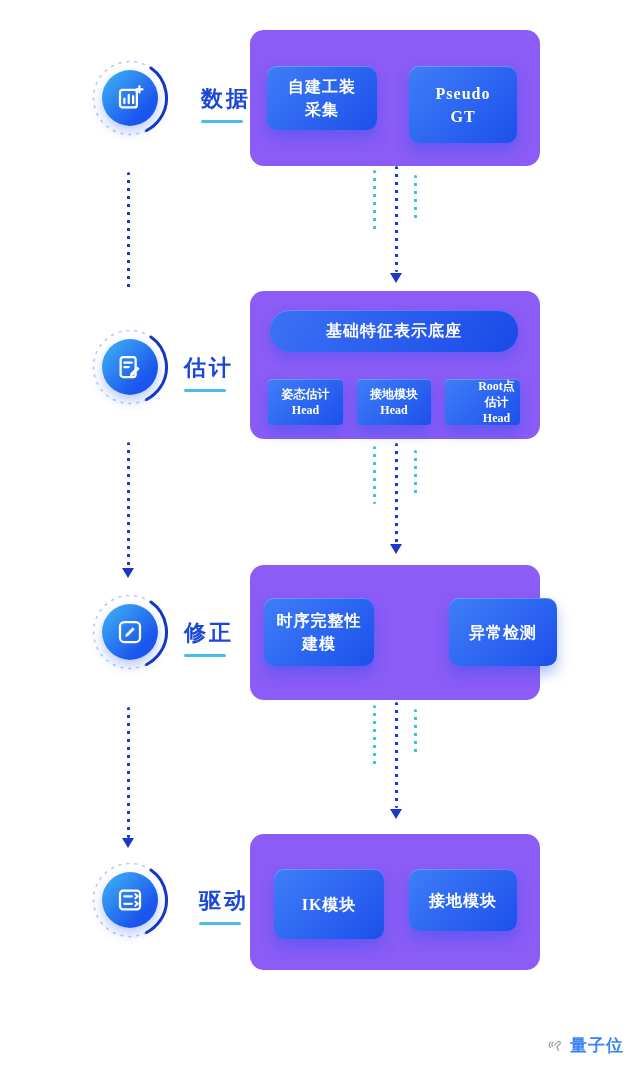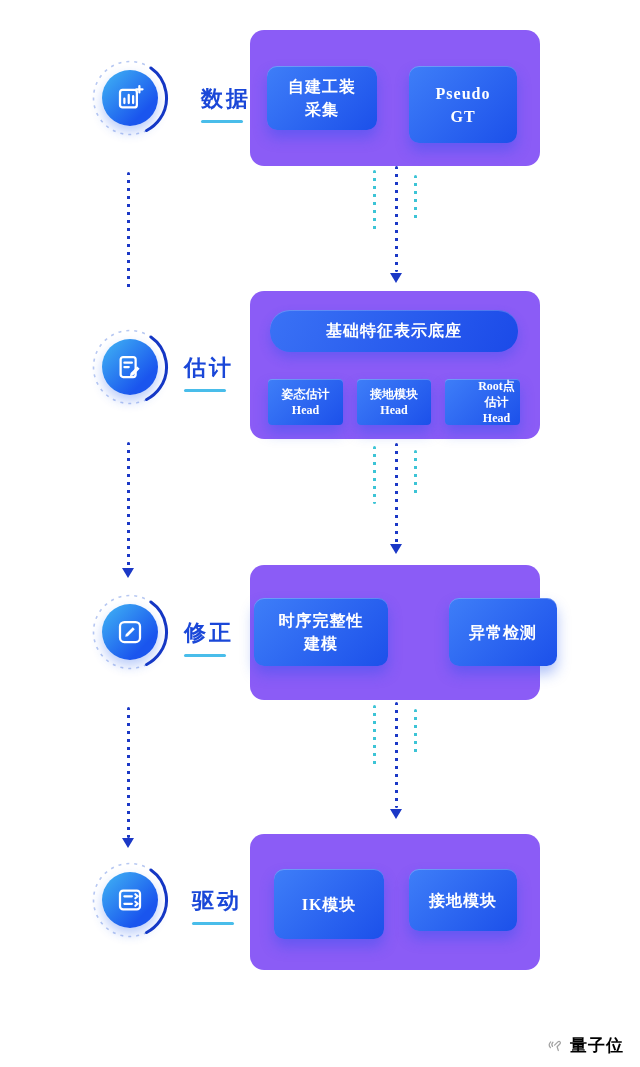--- a/index.html
+++ b/index.html
@@ -40,21 +40,21 @@
   .dotline { position:absolute; width:3px; border-radius:2px; }
   .dotline.navy { background:repeating-linear-gradient(to bottom,#1b38c6 0 3px, transparent 3px 8px); }
   .dotline.teal { background:repeating-linear-gradient(to bottom,#3cc4d6 0 3px, transparent 3px 8px); }
   .arrowhead {
     position:absolute; width:0; height:0;
     border-left:6.5px solid transparent; border-right:6.5px solid transparent;
     border-top:10px solid #1b38c6;
   }
 
   .watermark { position:absolute; right:16px; bottom:10px; display:flex; align-items:center; gap:5px;
-    color:#000000; font-size:17px; font-weight:bold; letter-spacing:1px; }
+    color:#3b82f6; font-size:17px; font-weight:bold; letter-spacing:1px; }
 </style>
 </head>
 <body>
 
 <div class="canvas">
 
   <div class="stage-circle" style="left:91px; top:59px;">
     <svg class="ring" viewBox="0 0 78 78">
       <circle cx="39" cy="39" r="36.5" fill="none" stroke="#b7c8f2" stroke-width="1.6" stroke-dasharray="3 5"></circle>
       <circle cx="39" cy="39" r="36.5" fill="none" stroke="#1537c4" stroke-width="3" stroke-dasharray="75 155" stroke-linecap="round" transform="rotate(-55 39 39)"></circle>
@@ -140,21 +140,21 @@
         <rect x="4" y="4" width="16" height="16" rx="3.5"></rect>
         <path d="M8.2 15.8 l0.4 -2 5.6 -5.6 1.6 1.6 -5.6 5.6 -2 0.4 z" fill="#ffffff" stroke="none"></path>
       </svg>
     </div>
   </div>
   <div class="stage-label" style="left:184px; top:618px;">
     <div class="stage-label-text">修正</div>
     <div class="stage-label-underline"></div>
   </div>
   <div class="panel" style="left:250px; top:565px; width:290px; height:135px;">
-    <div class="btn" style="left:4px; top:33px; width:134px; height:68px;text-align:right;">
+    <div class="btn" style="left:14px; top:33px; width:110px; height:68px;text-align:right;">
       <span>时序完整性</span>
       <span>建模</span>
     </div>
     <div class="btn" style="left:159px; top:33px; width:108px; height:68px;margin-left:40px;">
       <span>异常检测</span>
     </div>
   </div>
 
   <div class="dotline navy" style="left:127px; top:707px; height:131px;"></div>
   <div class="arrowhead" style="left:122px; top:838px;"></div>
@@ -170,21 +170,21 @@
     </svg>
     <div class="inner">
       <svg viewBox="0 0 24 24" width="30" height="30" fill="none" stroke="#ffffff" stroke-width="1.8" stroke-linecap="round" stroke-linejoin="round">
         <rect x="4" y="4.5" width="16" height="15" rx="2.5"></rect>
         <path d="M7.5 9 h6 M7.5 15 h6"></path>
         <path d="M16.3 7.4 l1.9 1.6 -1.9 1.6"></path>
         <path d="M16.3 13.4 l1.9 1.6 -1.9 1.6"></path>
       </svg>
     </div>
   </div>
-  <div class="stage-label" style="left:192px; top:886px;">
+  <div class="stage-label" style="left:199px; top:886px;">
     <div class="stage-label-text">驱动</div>
     <div class="stage-label-underline"></div>
   </div>
   <div class="panel" style="left:250px; top:834px; width:290px; height:136px;">
     <div class="btn" style="left:24px; top:35px; width:110px; height:70px;">
       <span>IK模块</span>
     </div>
     <div class="btn" style="left:159px; top:35px; width:108px; height:62px;">
       <span>接地模块</span>
     </div>

